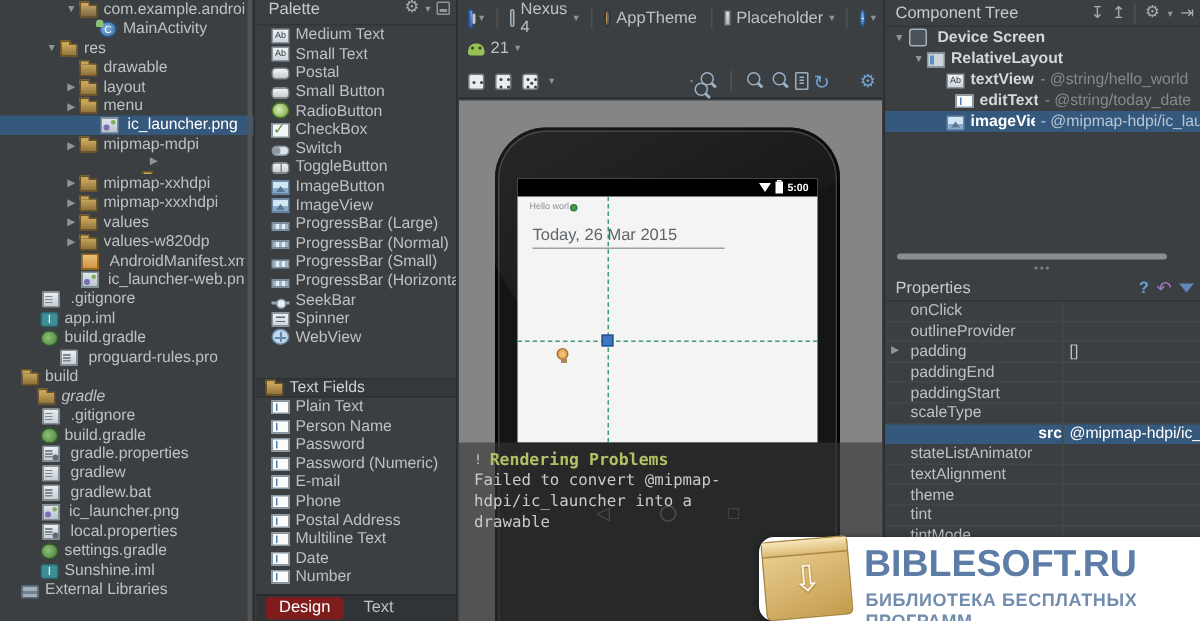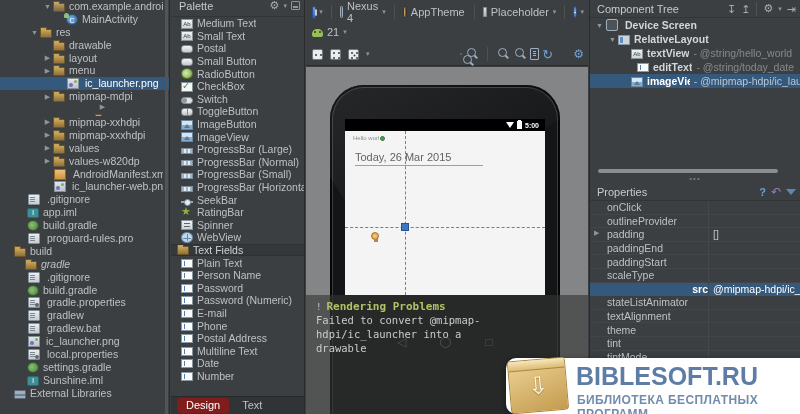--- a/index.html
+++ b/index.html
@@ -71,21 +71,21 @@
 
   
   #palette-panel { position:absolute; left:171px; top:0; width:134px; height:414px; background:#3c3f41; border-right:1px solid #2b2b2b; }
   #palette-header { height:17px; display:flex; align-items:flex-start; padding:0 4px 0 8px; border-bottom:1px solid #323537; color:#c6cacd;gap:28px; }
   #palette-header .hicons { margin-left:auto; display:flex; align-items:center; gap:4px; }
   .gear { font-size:11px; color:#a7abae; line-height:11px; }
   .caret { font-size:7px; color:#8f9498; }
   .hide-ic { width:9px; height:9px; border:1px solid #8f9498; border-radius:1px; position:relative; }
   .hide-ic::before { content:""; position:absolute; left:1px; right:1px; bottom:1px; height:2px; background:#8f9498; }
   #palette-list .row { height:12.6px; padding-left:10px; font-size:10.5px; }
-  #palette-list .section { background:#34383b; border-top:1px solid #2e3133; border-bottom:1px solid #2e3133; padding-left:6px; color:#cdd1d4; }
+  #palette-list .section { background:#34383b; border-top:1px solid #2e3133; border-bottom:1px solid #2e3133; padding-left:6px; color:#cdd1d4;margin-top:21px; }
   #palette-tabs { position:absolute; left:0; right:0; bottom:0; height:18px; background:#313436; border-top:1px solid #282b2d;
       display:flex; align-items:center; gap:4px; padding-left:6px; }
   .tab { padding:1px 9px 2px; border-radius:3px; }
   .tab.active { background:#7f1d1d; color:#fff; }
 
   
   #design-panel { position:absolute; left:306px; top:0; width:282px; height:414px; background:#3c3f41; }
   #design-toolbar { height:66px; border-bottom:1px solid #2a2d2f; padding:2px 4px 0 6px; }
   .tb-row { display:flex; align-items:center; height:20px; gap:3px; }
   .tb-row.third { height:24px; }
@@ -268,21 +268,21 @@
         <div class="row" style="padding-left: 16px;">
           <span class="arrow"></span>
           <span class="ic ic-iml"></span>
           <span class="lbl">app.iml</span>
         </div>
         <div class="row" style="padding-left: 16px;">
           <span class="arrow"></span>
           <span class="ic ic-gradle"></span>
           <span class="lbl">build.gradle</span>
         </div>
-        <div class="row" style="padding-left: 16px;">
+        <div class="row" style="padding-left: 28px;">
           <span class="arrow"></span>
           <span class="ic ic-file"></span>
           <span class="lbl">proguard-rules.pro</span>
         </div>
         <div class="row" style="padding-left: 3px;">
           <span class="arrow"></span>
           <span class="ic ic-folder"></span>
           <span class="lbl">build</span>
         </div>
         <div class="row" style="padding-left: 14px; font-style: italic;">
@@ -405,24 +405,20 @@
           <span class="ic ic-progress"></span>
           <span class="lbl">ProgressBar (Small)</span>
         </div>
         <div class="row">
           <span class="ic ic-progress"></span>
           <span class="lbl">ProgressBar (Horizontal)</span>
         </div>
         <div class="row">
           <span class="ic ic-seekbar"></span>
           <span class="lbl">SeekBar</span>
-        </div>
-        <div class="row">
-          <span class="ic ic-star"></span>
-          <span class="lbl">RatingBar</span>
         </div>
         <div class="row">
           <span class="ic ic-spinner"></span>
           <span class="lbl">Spinner</span>
         </div>
         <div class="row">
           <span class="ic ic-webview"></span>
           <span class="lbl">WebView</span>
         </div>
         <div class="row section">

